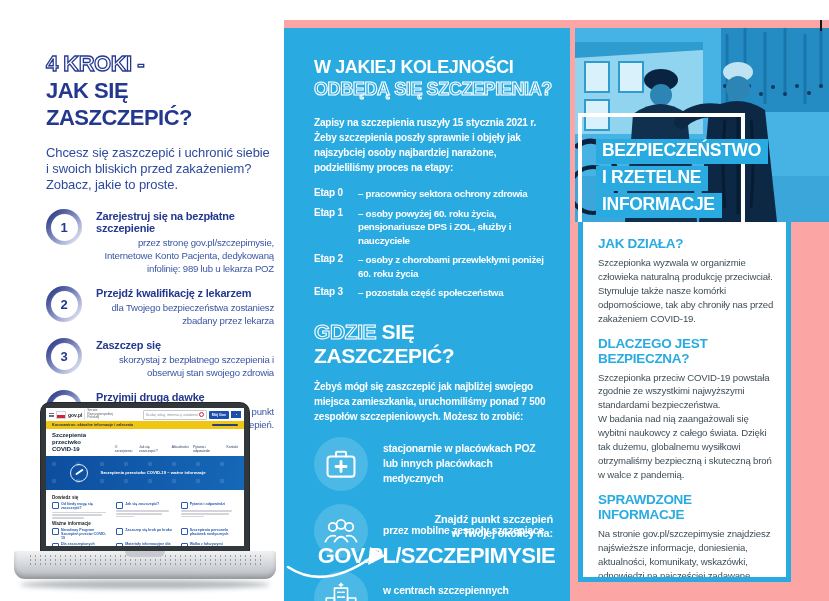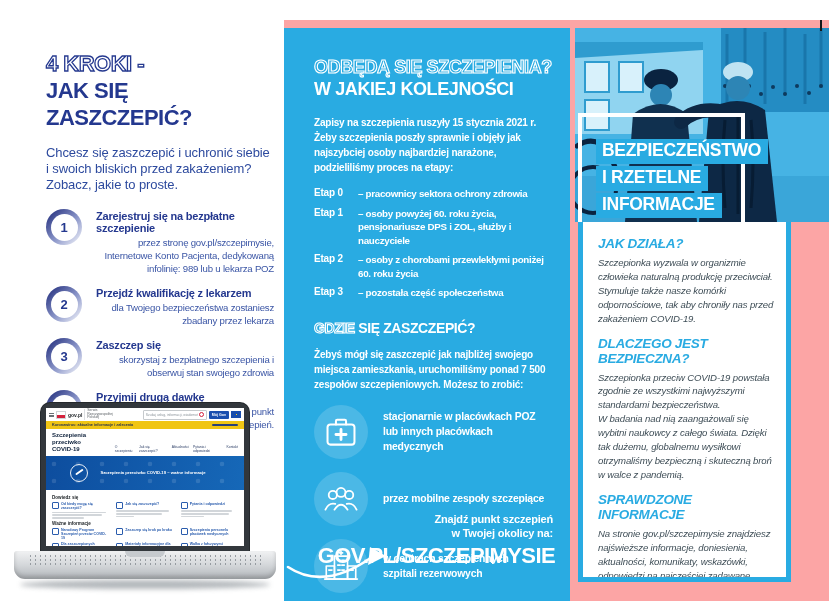--- a/index.html
+++ b/index.html
@@ -87,40 +87,40 @@
 
   
   .panel-mid{position:absolute;left:284px;top:8px;width:286px;height:579px;background:#29ABE2;
       color:#fff;box-sizing:border-box;padding:28px 18px 0 30px;}
   .mid-title{font-weight:800;font-size:18px;line-height:22px;letter-spacing:-0.4px;}
   .mid-intro{margin-top:15px;font-size:10px;line-height:15px;font-weight:600;letter-spacing:-0.2px;width:236px;}
   .stages{margin-top:12px;}
   .stage{display:flex;margin-bottom:6px;}
   .stage-label{width:44px;flex:none;font-weight:800;font-size:10px;letter-spacing:-0.2px;}
   .stage-text{font-size:9.8px;line-height:13.5px;letter-spacing:-0.3px;font-weight:600;width:192px;}
-  .where-title{margin-top:20px;font-weight:800;font-size:14px;letter-spacing:-0.4px;}
+  .where-title{margin-top:20px;font-weight:800;font-size:21px;letter-spacing:-0.4px;}
   .where-intro{margin-top:11px;font-size:10px;line-height:15px;font-weight:600;letter-spacing:-0.2px;width:240px;}
   .opt{display:flex;align-items:center;margin-top:13px;}
   .opt-circle{width:54px;height:54px;border-radius:50%;flex:none;background:rgba(255,255,255,.16);
       display:flex;align-items:center;justify-content:center;}
   .opt-text{margin-left:15px;font-size:10.4px;line-height:15px;letter-spacing:-0.2px;font-weight:600;}
   .find-text{position:absolute;right:17px;bottom:67px;text-align:right;font-size:11px;line-height:14px;
       font-weight:700;white-space:pre-line;letter-spacing:-0.2px;}
   .gov-url{position:absolute;right:15px;bottom:38px;font-size:22px;font-weight:800;letter-spacing:-0.6px;}
   .arrow-svg{position:absolute;left:2px;bottom:16px;}
 
   
   .panel-right{position:absolute;left:575px;top:8px;width:254px;height:579px;}
   .photo{position:absolute;left:0;top:0;width:254px;height:194px;overflow:hidden;background:#46b3e4;}
   .badge-frame{position:absolute;left:3px;top:85px;width:167px;height:109px;
       border:4px solid #fff;border-bottom:none;padding:22px 0 0 14px;box-sizing:border-box;}
   .badge-line{display:table;background:#29ABE2;color:#fff;font-weight:800;font-size:17.5px;
       letter-spacing:-0.3px;padding:1px 7px 3px 6px;margin-bottom:2px;}
   .rc-box{position:absolute;left:3px;top:194px;width:213px;height:360px;background:#fff;
-      border:5px solid #29ABE2;border-top:none;box-sizing:border-box;padding:10px 8px 0 15px;overflow:hidden;font-style:italic;}
+      border:5px solid #29ABE2;border-top:none;box-sizing:border-box;padding:10px 8px 0 15px;overflow:hidden;}
   .rc-h{color:#29ABE2;font-size:13.5px;font-weight:800;letter-spacing:-0.3px;margin:10px 0 5px;}
   .rc-h.first{margin-top:4px;}
   .rc-p{color:#3f4e57;font-size:9.6px;line-height:13.9px;letter-spacing:-0.15px;white-space:pre-line;}
 
   
   .crop{position:absolute;width:2px;background:#15191c;}
 </style>
 </head>
 <body>
 
@@ -281,22 +281,22 @@
       </div>
       <div class="lap-deck">
         <div class="lap-keys"></div>
       </div>
       <div class="lap-notch"></div>
       <div class="lap-shadow"></div>
     </div>
   </div>
 
   <div class="panel-mid">
+    <div class="mid-title">W JAKIEJ KOLEJNOŚCI</div>
     <div class="mid-title ol-white">ODBĘDĄ SIĘ SZCZEPIENIA?</div>
-    <div class="mid-title">W JAKIEJ KOLEJNOŚCI</div>
 
     <div class="mid-intro">Zapisy na szczepienia ruszyły 15 stycznia 2021 r. Żeby szczepienia poszły sprawnie i objęły jak najszybciej osoby najbardziej narażone, podzieliliśmy proces na etapy:</div>
 
     <div class="stages">
       <div class="stage">
         <div class="stage-label">Etap 0</div>
         <div class="stage-text">– pracownicy sektora ochrony zdrowia</div>
       </div>
       <div class="stage">
         <div class="stage-label">Etap 1</div>

